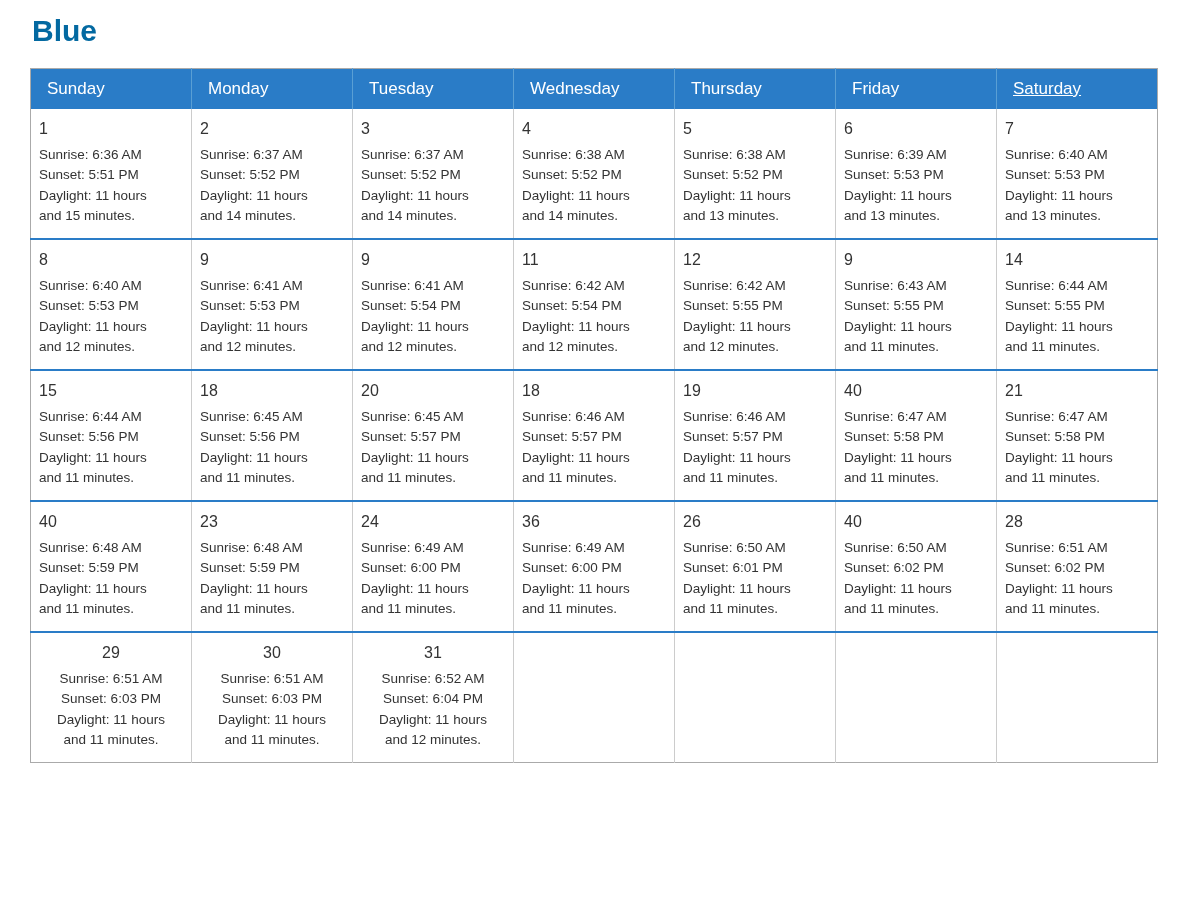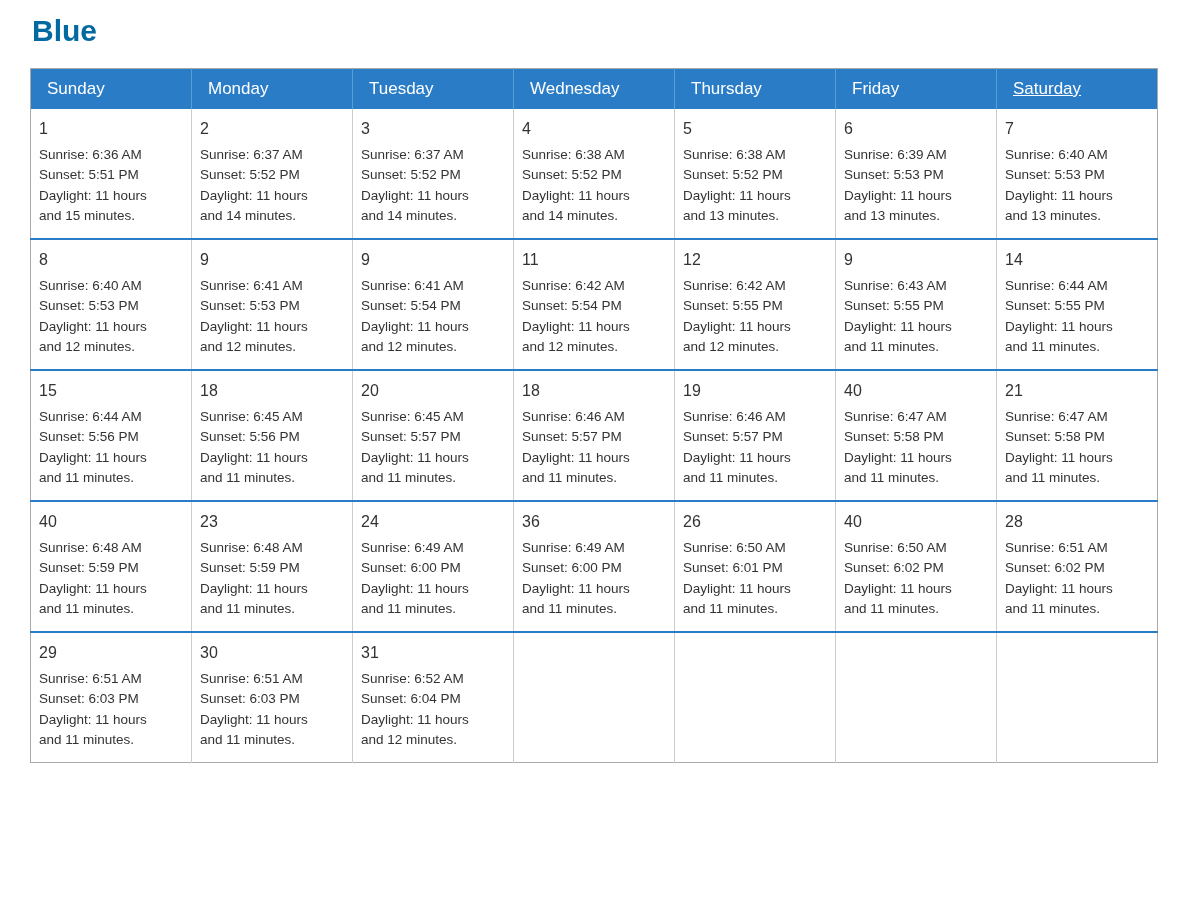--- a/index.html
+++ b/index.html
@@ -61,20 +61,21 @@
       width: 14.28%;
       font-size: 13.5px;
       color: #333;
       line-height: 1.5;
     }
     .calendar-table td:last-child {
       border-right: none;
     }
     .calendar-table tr:last-child td {
       border-bottom: none;
+      text-align: center;
     }
     .day-number {
       font-size: 16px;
       font-weight: normal;
       display: block;
       margin-bottom: 4px;
     }
     .empty-cell {
       background: #fff;
     }

